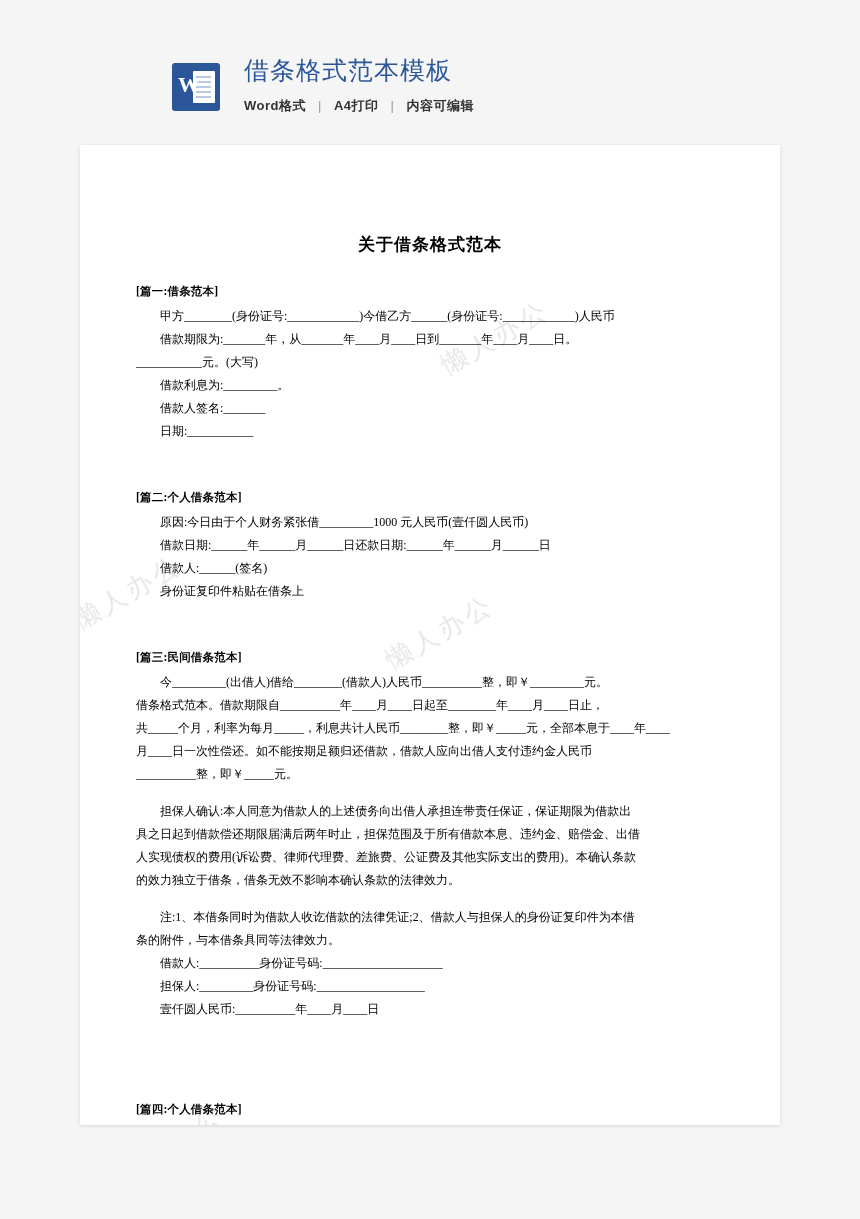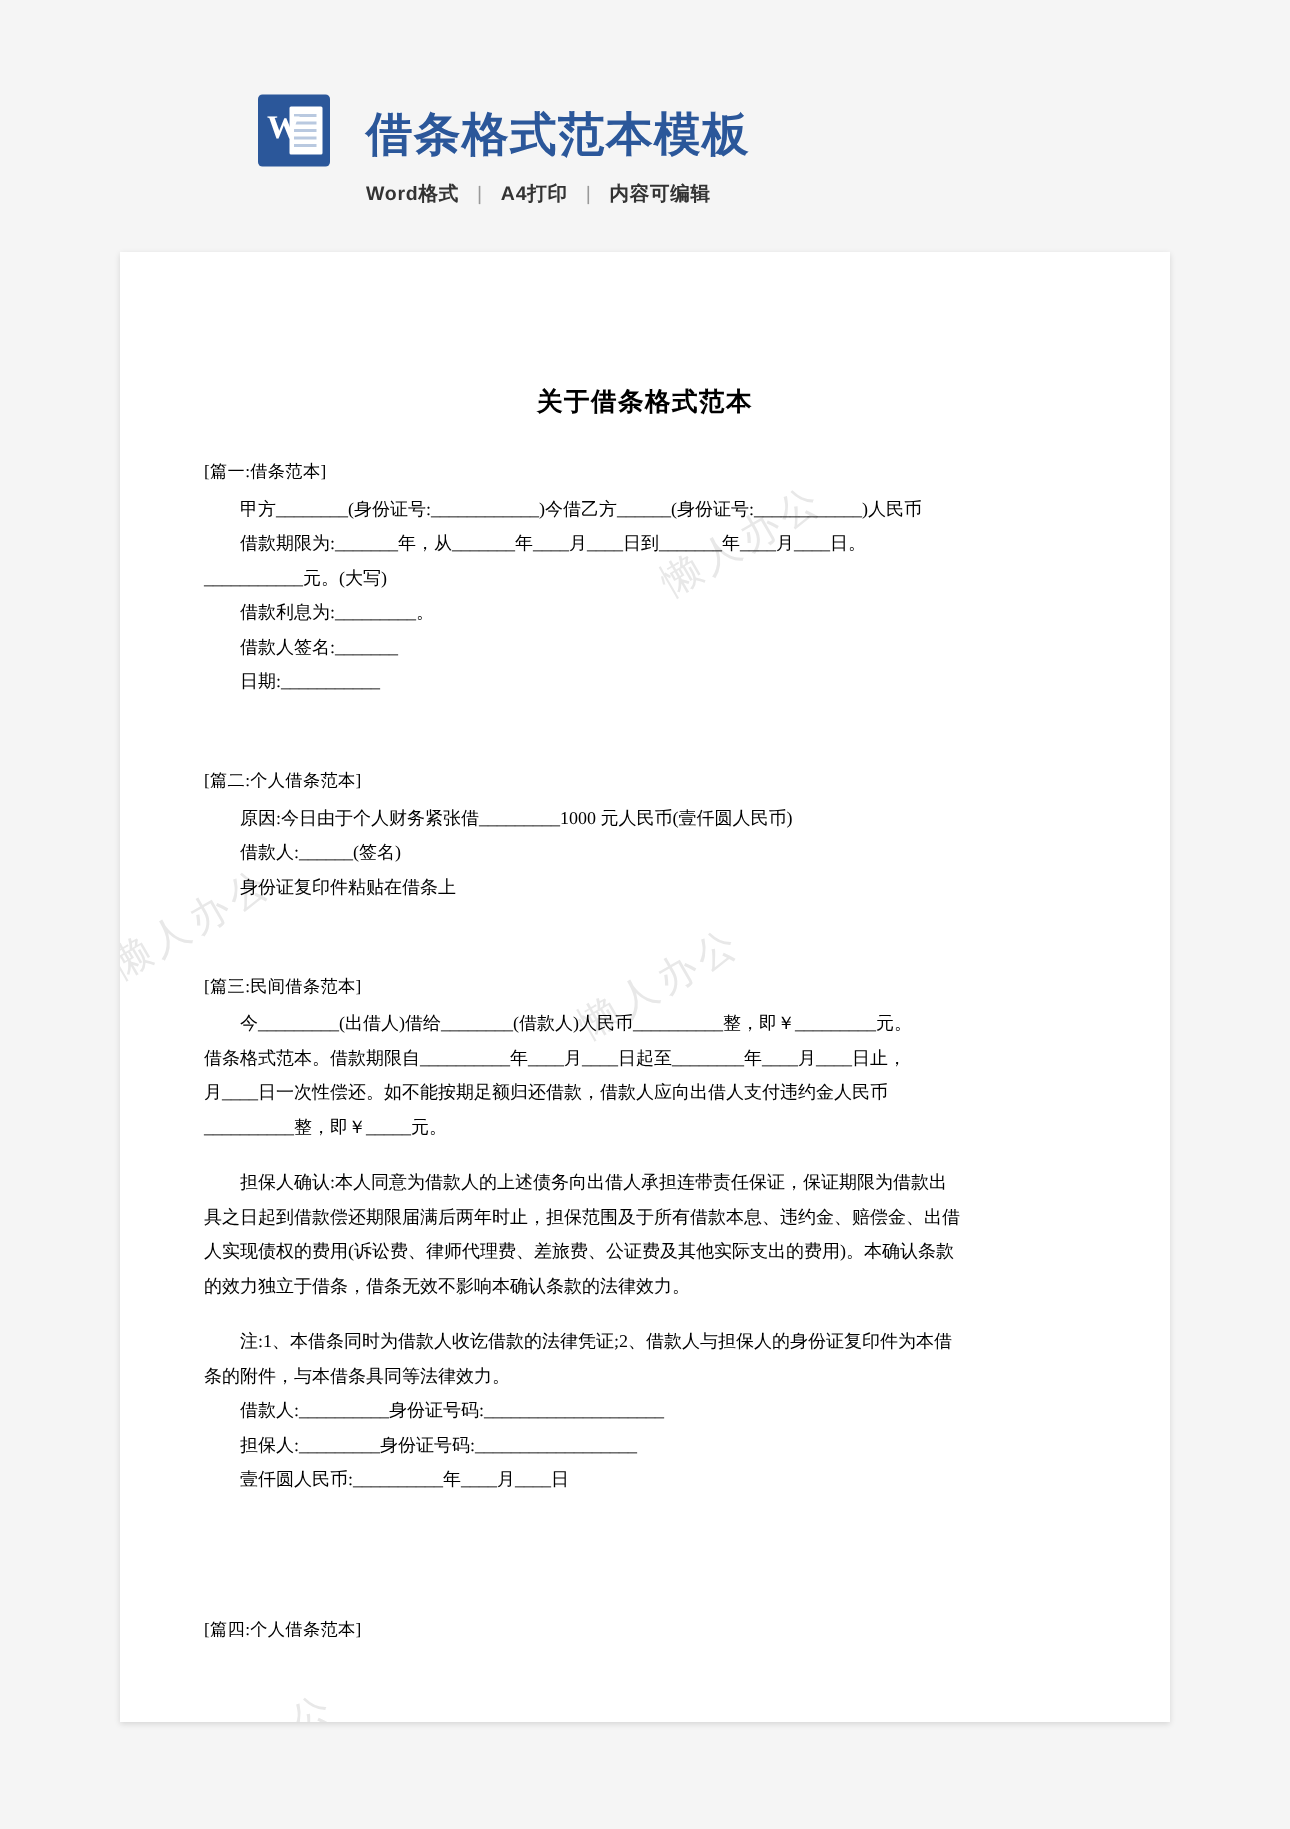--- a/index.html
+++ b/index.html
@@ -61,24 +61,24 @@
     font-weight: bold;
     font-family: "Liberation Serif", serif;
     line-height: 22px;
     z-index: 2;
   }
   .header-text {
     margin-left: 24px;
   }
   .doc-title {
     color: #2b579a;
-    font-size: 31px;
-    font-weight: bold;
+    font-size: 25px;
+    font-weight: normal;
     letter-spacing: 1px;
-    margin: 16px 0 12px 0;
+    margin: 0 0 12px 0;
     line-height: 1.2;
   }
   .doc-sub {
     color: #333333;
     font-size: 13px;
     font-weight: bold;
     letter-spacing: 0.5px;
   }
   .doc-sub .sep {
     color: #999999;
@@ -105,21 +105,21 @@
   }
   .paper-title {
     text-align: center;
     font-size: 17px;
     font-weight: bold;
     margin: 28px 0 28px 0;
     letter-spacing: 1px;
   }
   .sec-head {
     font-size: 11.5px;
-    font-weight: normal;
+    font-weight: bold;
     margin: 0 0 7px 0;
     letter-spacing: 0.2px;
   }
   p.line {
     font-size: 12px;
     line-height: 20px;
     margin: 0 0 3px 0;
     text-align: justify;
   }
   p.indent { text-indent: 24px; }
@@ -185,30 +185,32 @@
         <p class="line indent">借款利息为:_________。</p>
         <p class="line indent">借款人签名:_______</p>
         <p class="line indent">日期:___________</p>
       </div>
 
       <div class="gap-lg"></div>
 
       <div class="block">
         <div class="sec-head">[篇二:个人借条范本]</div>
         <p class="line indent">原因:今日由于个人财务紧张借_________1000 元人民币(壹仟圆人民币)</p>
+        <p class="line indent">借款日期:______年______月______日还款日期:______年______月______日</p>
         <p class="line indent">借款人:______(签名)</p>
         <p class="line indent">身份证复印件粘贴在借条上</p>
       </div>
 
       <div class="gap-lg"></div>
 
       <div class="block">
         <div class="sec-head">[篇三:民间借条范本]</div>
         <p class="line indent">今_________(出借人)借给________(借款人)人民币__________整，即￥_________元。</p>
         <p class="line">借条格式范本。借款期限自__________年____月____日起至________年____月____日止，</p>
+        <p class="line">共_____个月，利率为每月_____，利息共计人民币________整，即￥_____元，全部本息于____年____</p>
         <p class="line">月____日一次性偿还。如不能按期足额归还借款，借款人应向出借人支付违约金人民币</p>
         <p class="line">__________整，即￥_____元。</p>
         <div class="gap-sm"></div>
         <p class="line indent">担保人确认:本人同意为借款人的上述债务向出借人承担连带责任保证，保证期限为借款出</p>
         <p class="line">具之日起到借款偿还期限届满后两年时止，担保范围及于所有借款本息、违约金、赔偿金、出借</p>
         <p class="line">人实现债权的费用(诉讼费、律师代理费、差旅费、公证费及其他实际支出的费用)。本确认条款</p>
         <p class="line">的效力独立于借条，借条无效不影响本确认条款的法律效力。</p>
         <div class="gap-sm"></div>
         <p class="line indent">注:1、本借条同时为借款人收讫借款的法律凭证;2、借款人与担保人的身份证复印件为本借</p>
         <p class="line">条的附件，与本借条具同等法律效力。</p>

